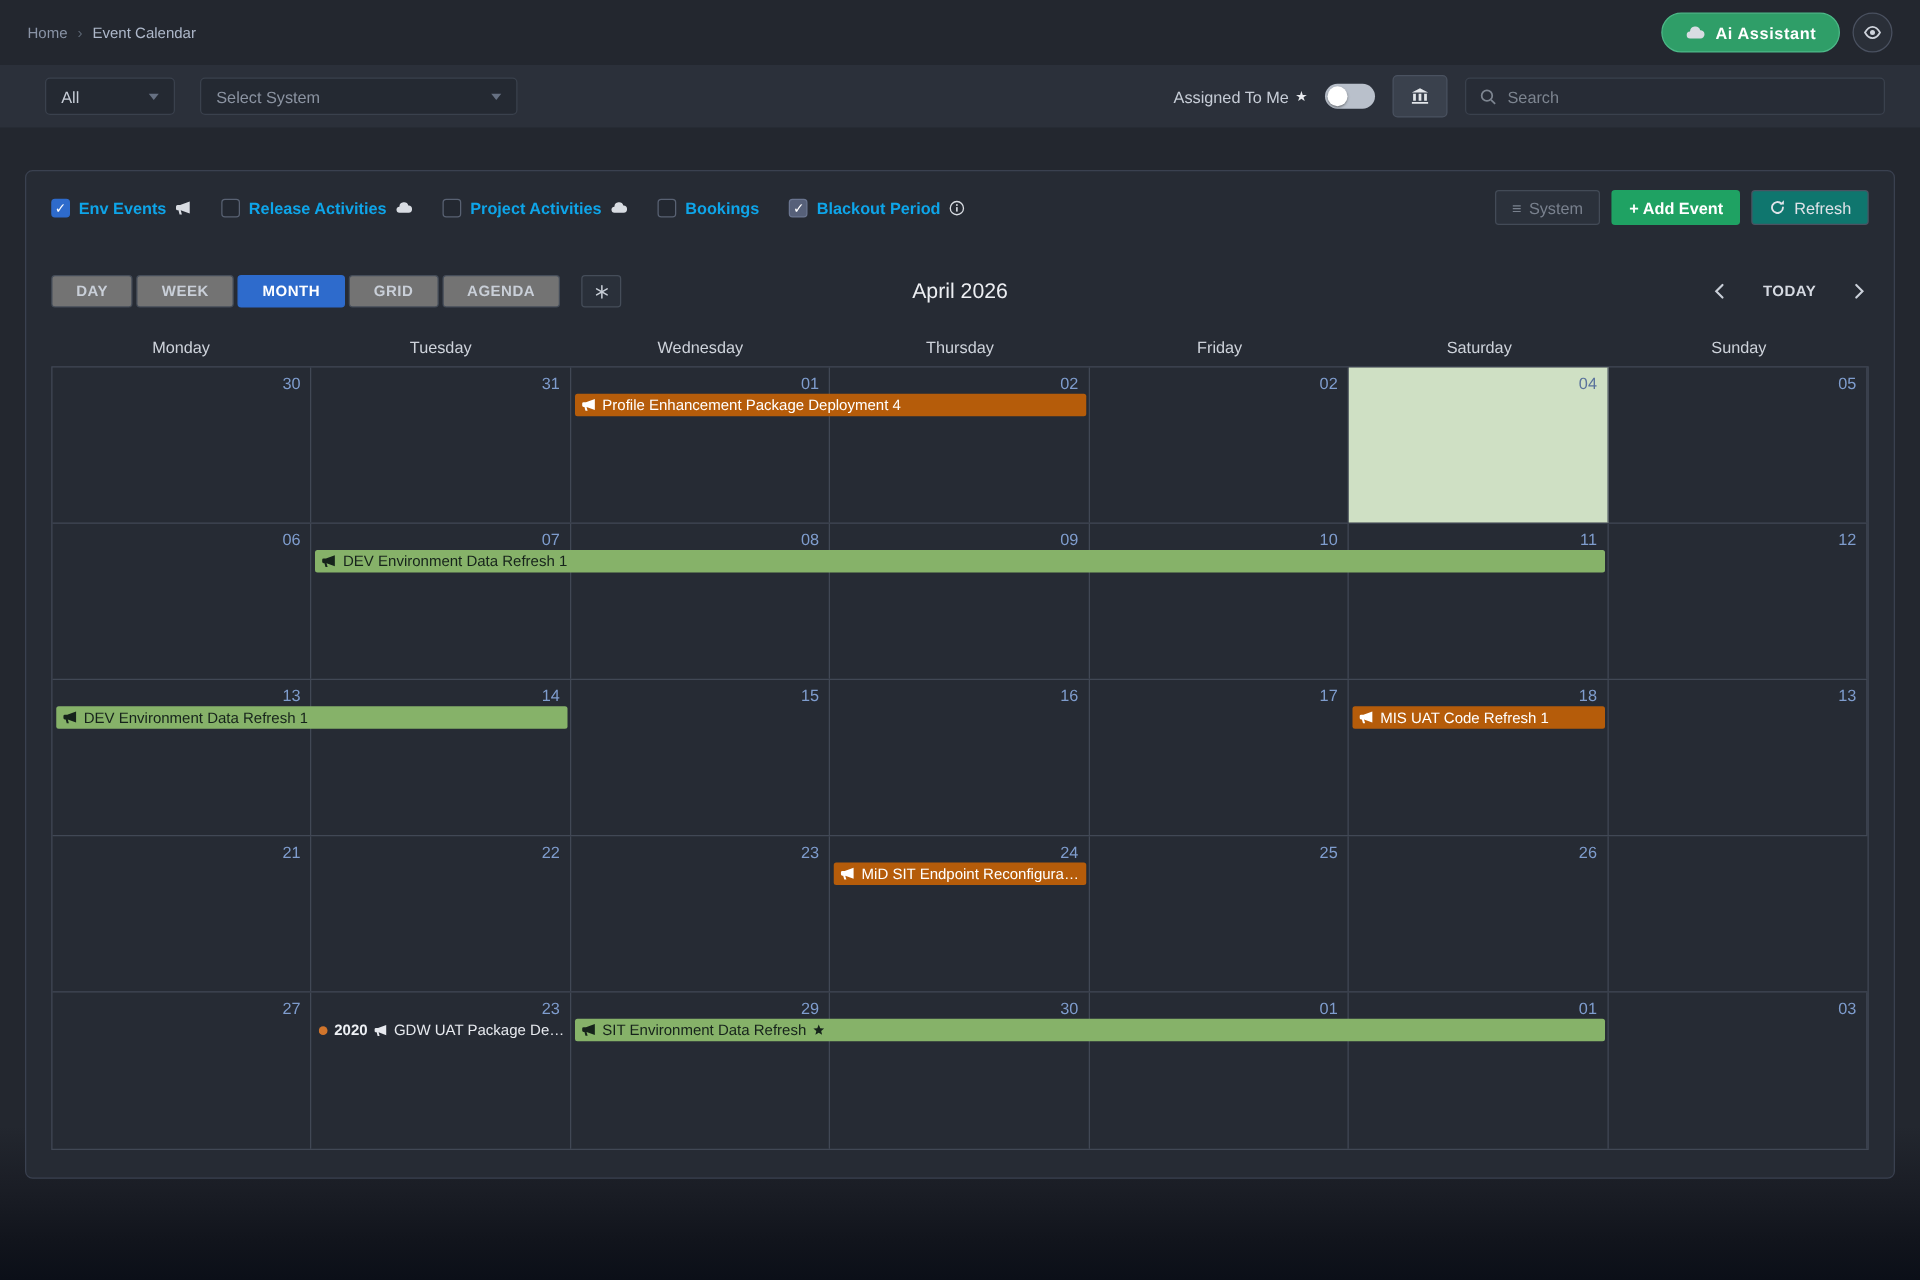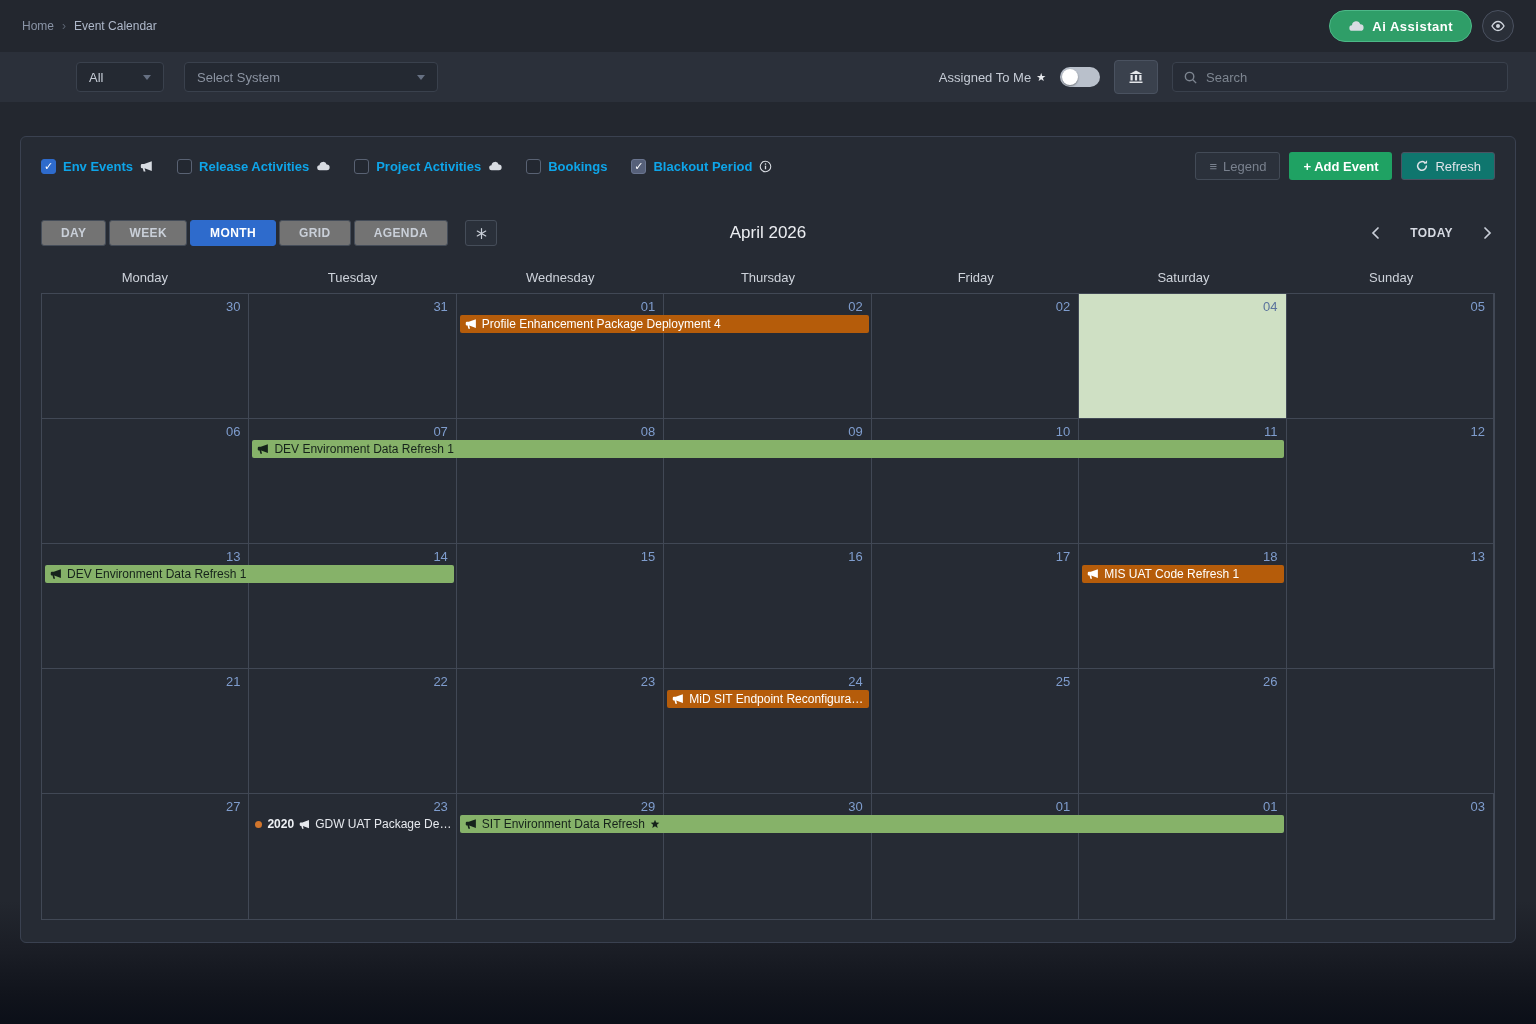--- a/index.html
+++ b/index.html
@@ -25,21 +25,21 @@
     width:32px; height:32px; border-radius:50%; background:#2a2f38; border:1px solid #4a5160;
     display:flex; align-items:center; justify-content:center; color:#cfd4dc; cursor:pointer;
   }
   
   .filterbar { height:50px; background:#2b303a; display:flex; align-items:center; padding:0 28px 0 36px; gap:20px; }
   .select {
     height:30px; background:#242932; border:1px solid #3a414d; border-radius:4px;
     display:flex; align-items:center; font-size:13px; color:#c6ccd6;
     padding:0 12px; cursor:pointer; position:relative;
   }
-  .select.small { width:88px;margin-left:40px; }
+  .select.small { width:104px; }
   .select.wide  { width:254px; color:#8b93a1; }
   .caret { margin-left:auto; width:0; height:0; border-left:4px solid transparent; border-right:4px solid transparent; border-top:5px solid #667082; }
   .filter-right { margin-left:auto; display:flex; align-items:center; gap:14px; }
   .assigned-label { font-size:13px; color:#c6ccd6; display:flex; align-items:center; gap:5px; }
   .star { font-size:11px; color:#e8eaee; }
   .toggle { width:40px; height:20px; border-radius:10px; background:#b9c0cb; position:relative; cursor:pointer; flex:none; }
   .toggle .knob { position:absolute; left:2px; top:2px; width:16px; height:16px; border-radius:50%; background:#fff; box-shadow:0 1px 2px rgba(0,0,0,.4); }
   .bank-btn { width:44px; height:34px; background:#3a414d; border:1px solid #4a5260; border-radius:4px; display:flex; align-items:center; justify-content:center; color:#e3e6ea; cursor:pointer; }
   .search-box {
     width:336px; height:30px; background:#272c36; border:1px solid #3a414d; border-radius:4px;
@@ -211,21 +211,21 @@
         <svg width="13" height="13" viewBox="0 0 16 16">
             <circle cx="8" cy="8" r="6.5" fill="none" stroke="currentColor" stroke-width="1.3"></circle>
             <rect x="7.2" y="7" width="1.6" height="4.4" fill="currentColor"></rect>
             <rect x="7.2" y="4.1" width="1.6" height="1.7" fill="currentColor"></rect>
           </svg>
       </span>
     </div>
     <div class="toggle-row-right">
       <button class="btn btn-legend">
         <span>≡</span>
-        <span>Legend</span>
+        <span>System</span>
       </button>
       <button class="btn btn-add">
         <span>+ Add Event</span>
       </button>
       <button class="btn btn-refresh">
         <span style="display:flex;">
           <svg width="14" height="14" viewBox="0 0 16 16">
               <path d="M13 8a5 5 0 1 1-1.5-3.6" fill="none" stroke="currentColor" stroke-width="1.7" stroke-linecap="round"></path>
               <path d="M13.8 1.4v3.8h-3.8z" fill="currentColor"></path>
             </svg>

